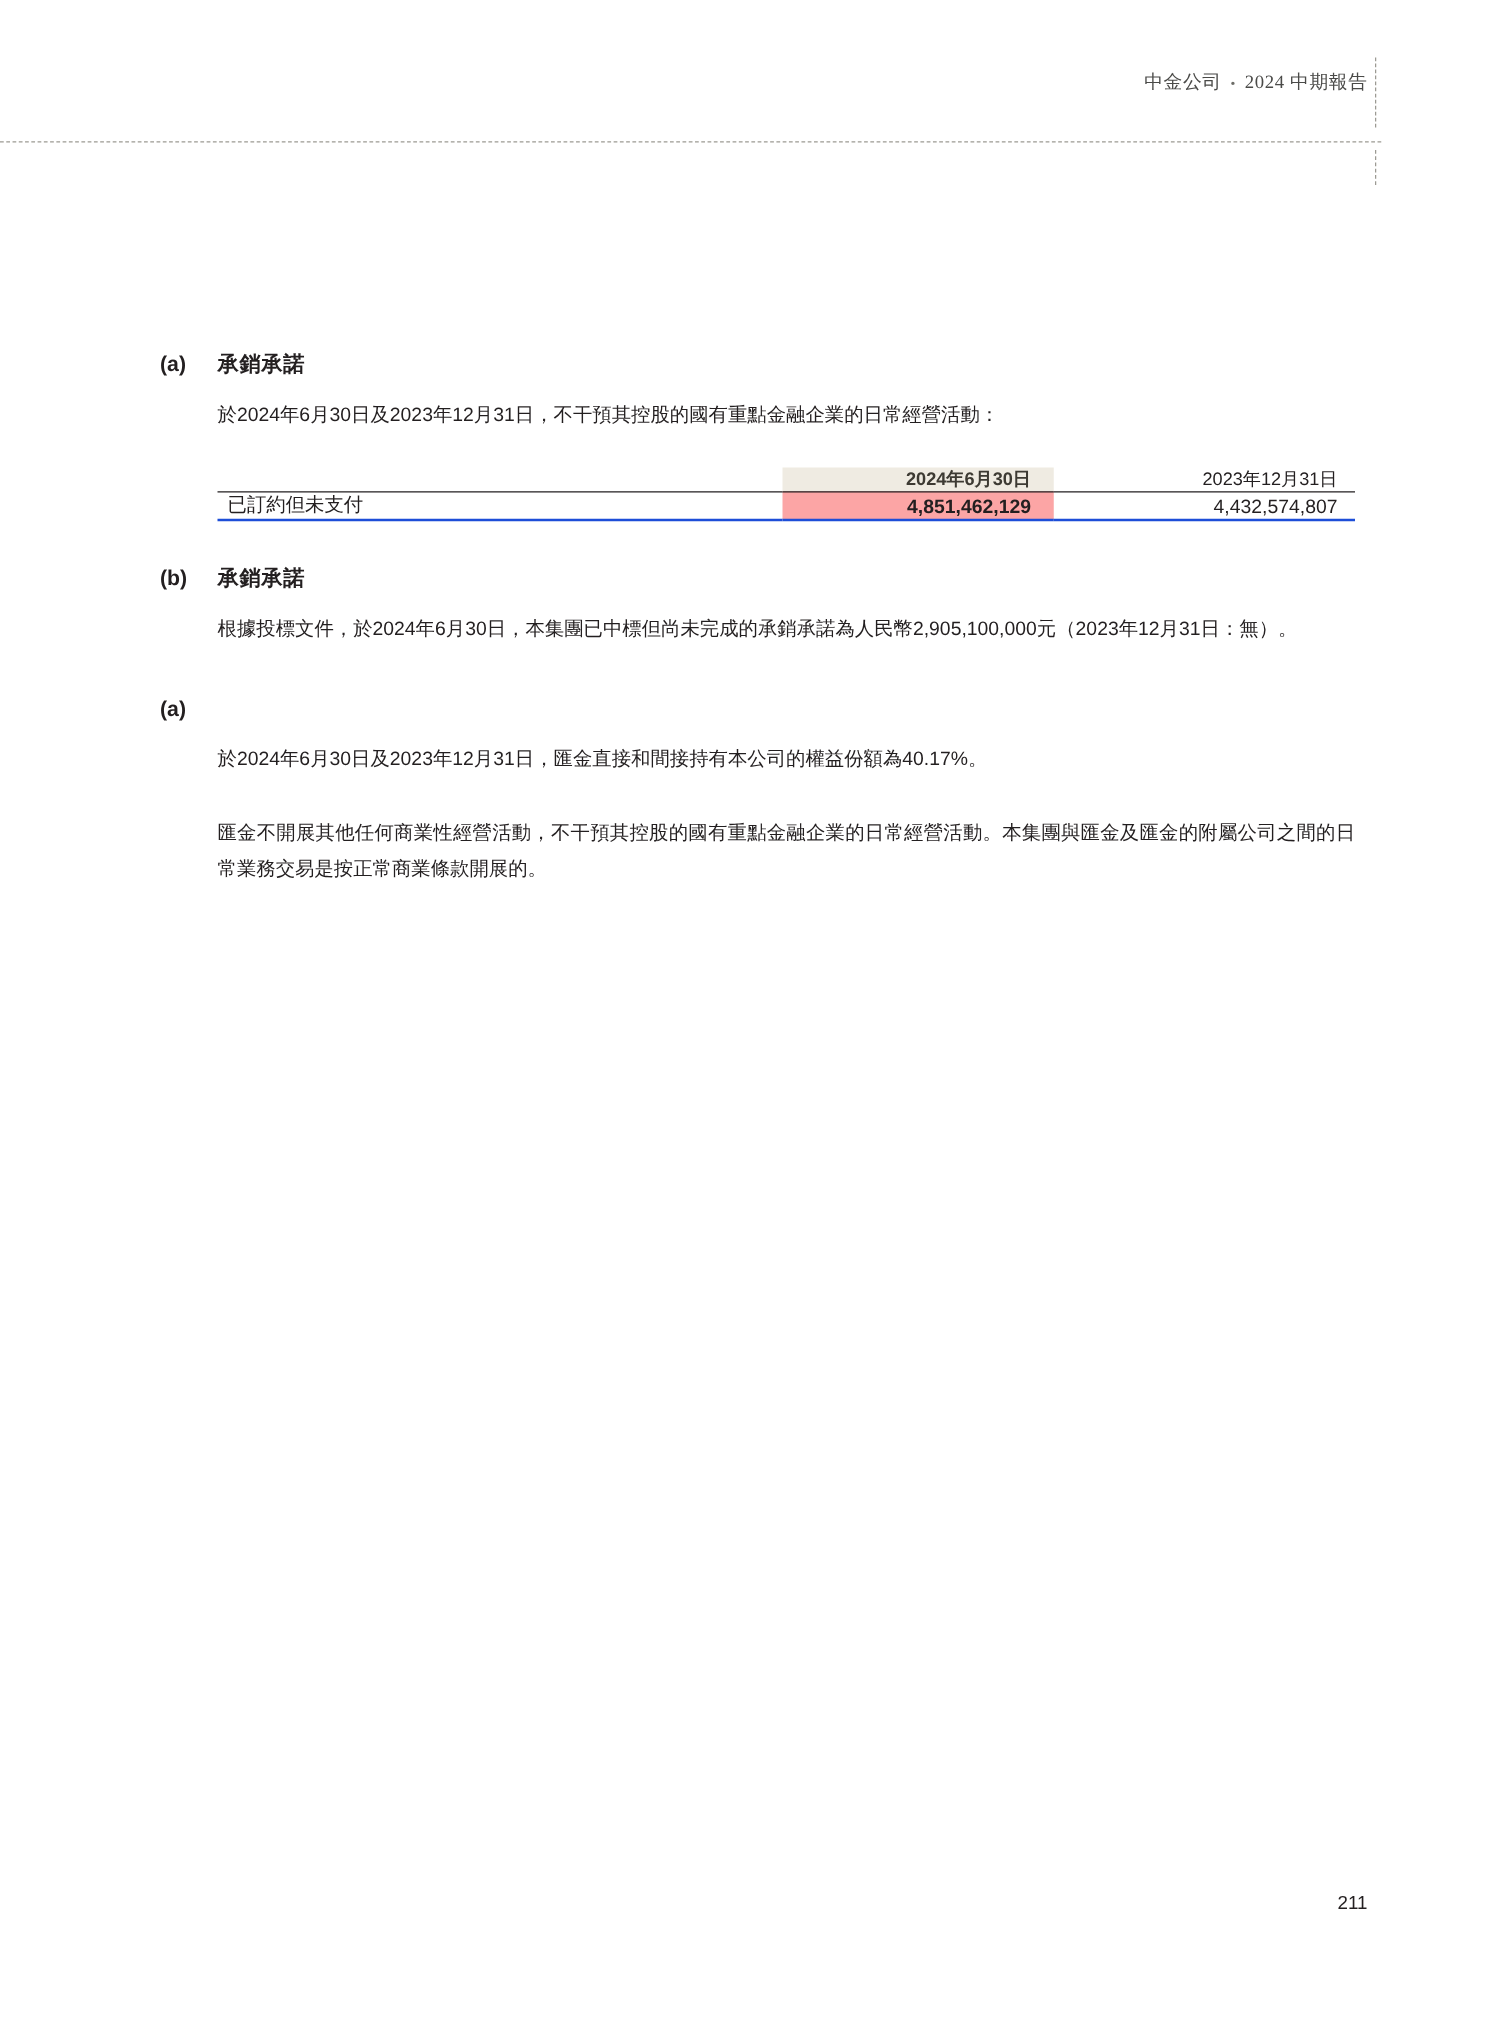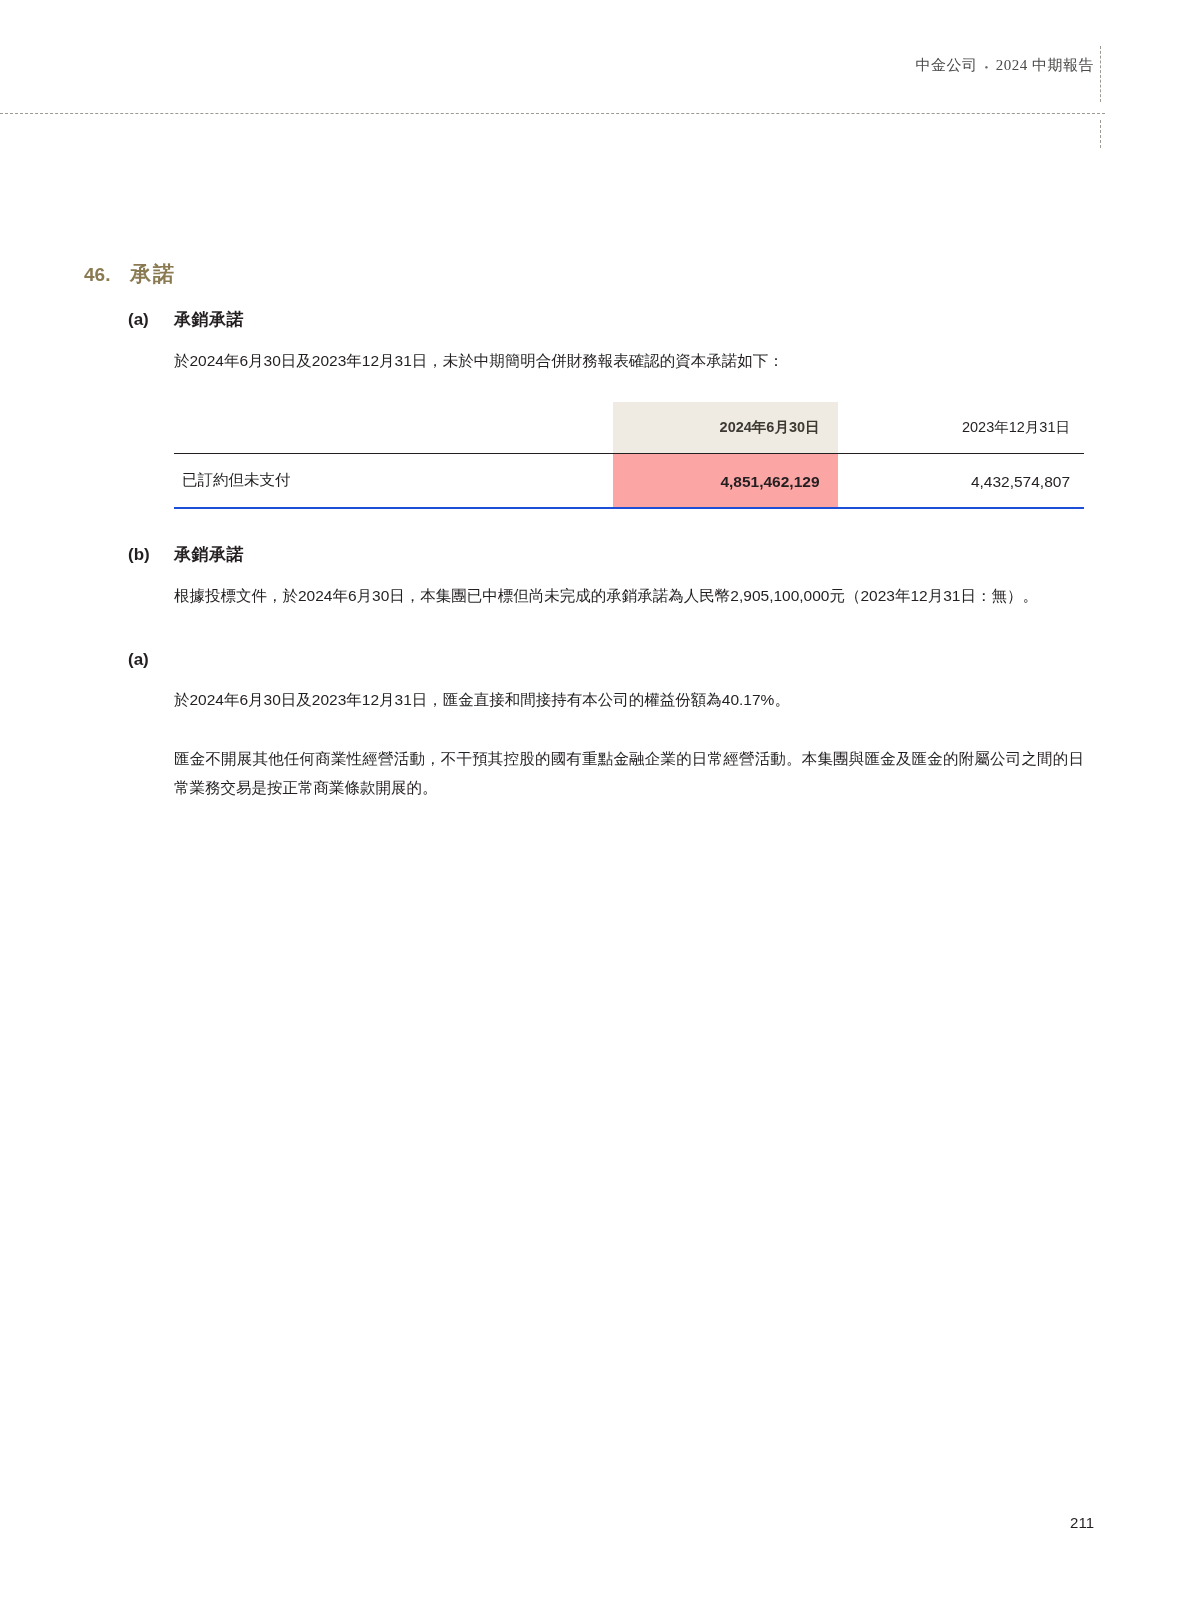--- a/index.html
+++ b/index.html
@@ -131,21 +131,21 @@
     margin-top: 26px;
     margin-left: 46px;
     width: 910px;
   }
   table.fin {
     width: 100%;
     border-collapse: collapse;
     font-size: 15px;
   }
   table.fin th, table.fin td {
-    padding: 16px;
+    padding: 0;
     vertical-align: bottom;
   }
   .col-label { width: 470px; }
   .col-cur   { width: 205px; }
   .col-prev  { width: 235px; }
 
   .hdr-row th {
     padding: 11px 0 9px 0;
     font-weight: normal;
     text-align: right;
@@ -203,31 +203,27 @@
   <div class="header">
     <span>中金公司</span><span class="sep">•</span><span>2024 中期報告</span>
   </div>
   <div class="tick-top"></div>
   <div class="dashed-rule"></div>
   <div class="tick-bottom"></div>
 
   <div class="content">
 
     <div class="note">
-      <div class="note-head">
-        <div class="note-num">46.</div>
-        <div class="note-title">承諾</div>
-      </div>
 
       <div class="sub">
         <div class="sub-head">
           <div class="sub-label">(a)</div>
           <div class="sub-title">承銷承諾</div>
         </div>
-        <div class="para">於2024年6月30日及2023年12月31日，未於中期簡明合併財務報表確認的資本承諾如下：</div>
+        <div class="para">於2024年6月30日及2023年12月31日，不干預其控股的國有重點金融企業的日常經營活動：</div>
 
         <div class="table-wrap">
           <table class="fin">
             <thead>
               <tr class="hdr-row">
                 <th class="col-label"></th>
                 <th class="col-cur">2024年6月30日</th>
                 <th class="col-prev">2023年12月31日</th>
               </tr>
             </thead>

